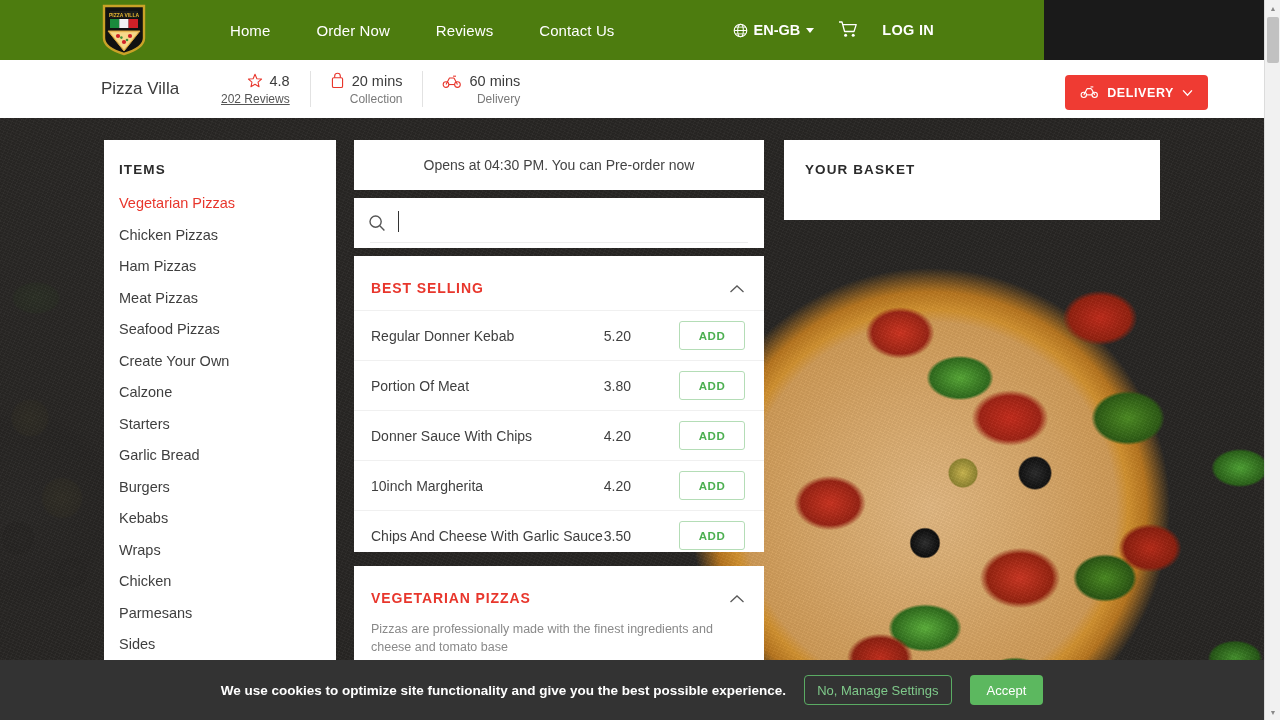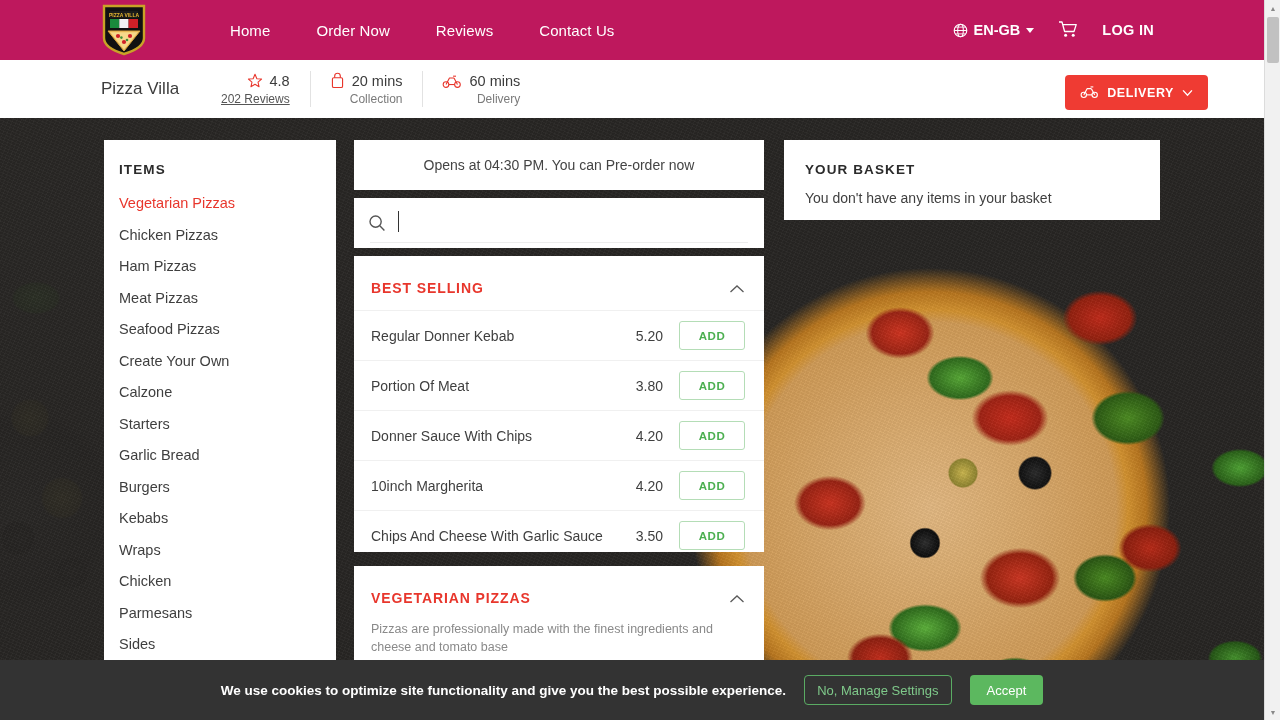--- a/index.html
+++ b/index.html
@@ -57,22 +57,22 @@
   .bg-grain {
     position: absolute; left: 0; top: 118px; width: 1264px; height: 602px;
     background-image:
       repeating-linear-gradient(23deg, rgba(255,255,255,0.025) 0 1px, rgba(0,0,0,0.03) 1px 3px),
       repeating-linear-gradient(113deg, rgba(255,255,255,0.018) 0 1px, rgba(0,0,0,0.025) 1px 4px);
     pointer-events: none;
   }
 
   
   .topnav {
-    position: absolute; left: 0; top: 0; width: 1264px; height: 60px;
-    background: #be185d; display: flex; align-items: center;
+    position: absolute; left: 0; top: 0; width: 1044px; height: 60px;
+    background: #4d7c0f; display: flex; align-items: center;
   }
   .logo { position: absolute; left: 101px; top: 4px; width: 46px; height: 52px; }
   .nav-links { position: absolute; left: 230px; top: 0; height: 60px; display: flex; align-items: center; gap: 46px; }
   .nav-links a {
     color: #fff; font-size: 15px; text-decoration: none; letter-spacing: .1px;
   }
   .nav-right { position: absolute; right: 110px; top: 0; height: 60px; display: flex; align-items: center; gap: 24px; }
   .lang { display: flex; align-items: center; gap: 6px; color: #fff; font-size: 14.5px; font-weight: bold; }
   .caret-dn { width: 0; height: 0; border-left: 4.5px solid transparent; border-right: 4.5px solid transparent; border-top: 5px solid #fff; }
   .cart-icon { color: #fff; font-size: 17px; line-height: 1; }
@@ -138,21 +138,21 @@
   .mrow {
     display: flex; align-items: center; padding: 0 19px 0 17px; height: 50px;
     border-top: 1px solid #f0f0f0;
   }
   .mrow:first-of-type { border-top: none; }
   .mname { flex: 1; font-size: 14px; color: #3f3f3f; }
   .mprice { font-size: 14px; color: #3f3f3f; margin-right: 16px; }
   .add-btn {
     width: 66px; height: 29px; border: 1px solid #b4ddb6; background: #fff;
     color: #4caf50; font-size: 11.5px; font-weight: bold; letter-spacing: .5px;
-    border-radius: 3px; cursor: pointer; font-family: "Liberation Sans", sans-serif;
+    border-radius: 3px; cursor: pointer; font-family: "Liberation Sans", sans-serif; margin-left: 32px;
   }
 
   .veg-card {
     position: absolute; left: 354px; top: 566px; width: 410px; height: 94px;
     background: #fff; overflow: hidden;
   }
   .veg-desc { padding: 0 19px 0 17px; font-size: 12.5px; color: #8a8a8a; line-height: 1.45; }
   .veg-item { padding: 12px 19px 0 17px; font-size: 14px; color: #555; }
 
   
@@ -392,21 +392,20 @@
             <path d="M1.5 8 L8 2 L14.5 8" fill="none" stroke="#5a5a5a" stroke-width="1.3"></path>
           </svg>
       </span>
     </div>
     <div class="veg-desc">Pizzas are professionally made with the finest ingredients and cheese and tomato base</div>
     <div class="veg-item">Margherita</div>
   </div>
 
   <div class="basket">
     <div class="basket-title">YOUR BASKET</div>
-    <div class="basket-empty">You don't have any items in your basket</div>
   </div>
 
   <div class="cookiebar">
     <span class="cookie-text">We use cookies to optimize site functionality and give you the best possible experience.</span>
     <button class="btn-manage">No, Manage Settings</button>
     <button class="btn-accept">Accept</button>
   </div>
 
   <div class="scrollbar">
     <div class="sb-arrow up">▲</div>

